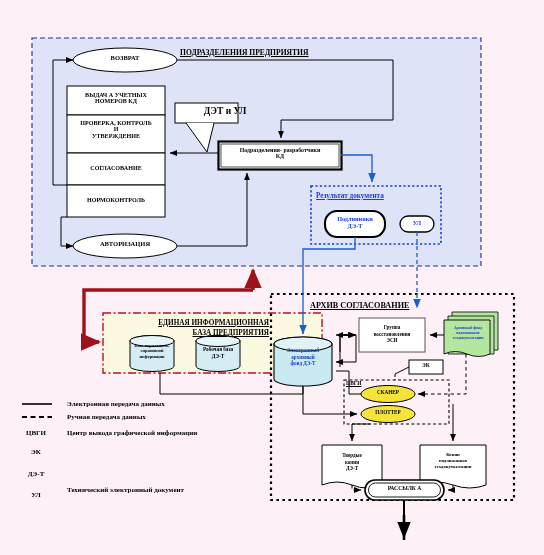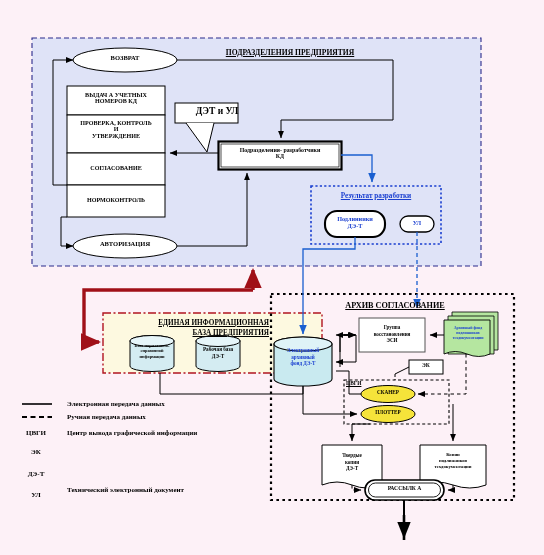--- a/index.html
+++ b/index.html
@@ -32,21 +32,20 @@
     white-space: pre-line;
   }
   .lbl.blue { color: #1a3fd0; }
   .lbl.ul { text-decoration: underline; }
   .sect-title {
     position: absolute;
     font-family: "Liberation Serif", serif;
     font-weight: bold;
     text-decoration: underline;
     color: #000;
-    text-align: center;
   }
   .legend-code {
     position: absolute;
     font-family: "Liberation Serif", serif;
     font-weight: bold;
     font-size: 7px;
     color: #000;
     text-align: center;
   }
   .legend-desc {
@@ -260,26 +259,26 @@
   <div class="lbl" style="left:85px; top:241px; width:80px; font-size:6.5px;">АВТОРИЗАЦИЯ</div>
 
   <div class="lbl" style="left:68px; top:92px; width:96px; font-size:6.1px;">ВЫДАЧ А УЧЕТНЫХ
 НОМЕРОВ КД</div>
   <div class="lbl" style="left:68px; top:120px; width:96px; font-size:6.1px;">ПРОВЕРКА, КОНТРОЛЬ
 И
 УТВЕРЖДЕНИЕ</div>
   <div class="lbl" style="left:68px; top:165px; width:96px; font-size:6.1px;">СОГЛАСОВАНИЕ</div>
   <div class="lbl" style="left:68px; top:197px; width:96px; font-size:6.1px;">НОРМОКОНТРОЛЬ</div>
 
-  <div class="lbl" style="left:176px; top:107px; width:82px; font-size:9.5px;">ДЭТ и УЛ</div>
+  <div class="lbl" style="left:176px; top:107px; width:82px; font-size:9.5px;padding-left:8px;">ДЭТ и УЛ</div>
 
   <div class="lbl" style="left:222px; top:147px; width:116px; font-size:5.9px;">Подразделения- разработчики
 КД</div>
 
-  <div class="sect-title blue ul" style="left:316px; top:192px; width:120px; font-size:7.2px; color:#1a3fd0;">Результат разработки</div>
+  <div class="sect-title blue ul" style="left:316px; top:192px; width:120px; font-size:7.2px; color:#1a3fd0;">Результат документа</div>
 
   <div class="lbl blue" style="left:326px; top:216px; width:58px; font-size:6.2px;">Подлинники
 ДЭ-Т</div>
   <div class="lbl blue" style="left:401px; top:220px; width:32px; font-size:6.2px;">УЛ</div>
 
   <div class="lbl ul" style="left:109px; top:319px; width:160px; font-size:7.2px; text-align:right; line-height:1.35;">ЕДИНАЯ ИНФОРМАЦИОННАЯ
 БАЗА ПРЕДПРИЯТИЯ</div>
 
   <div class="lbl" style="left:131px; top:343px; width:42px; font-size:4.3px; line-height:1.25;">База нормативно-
 справочной

